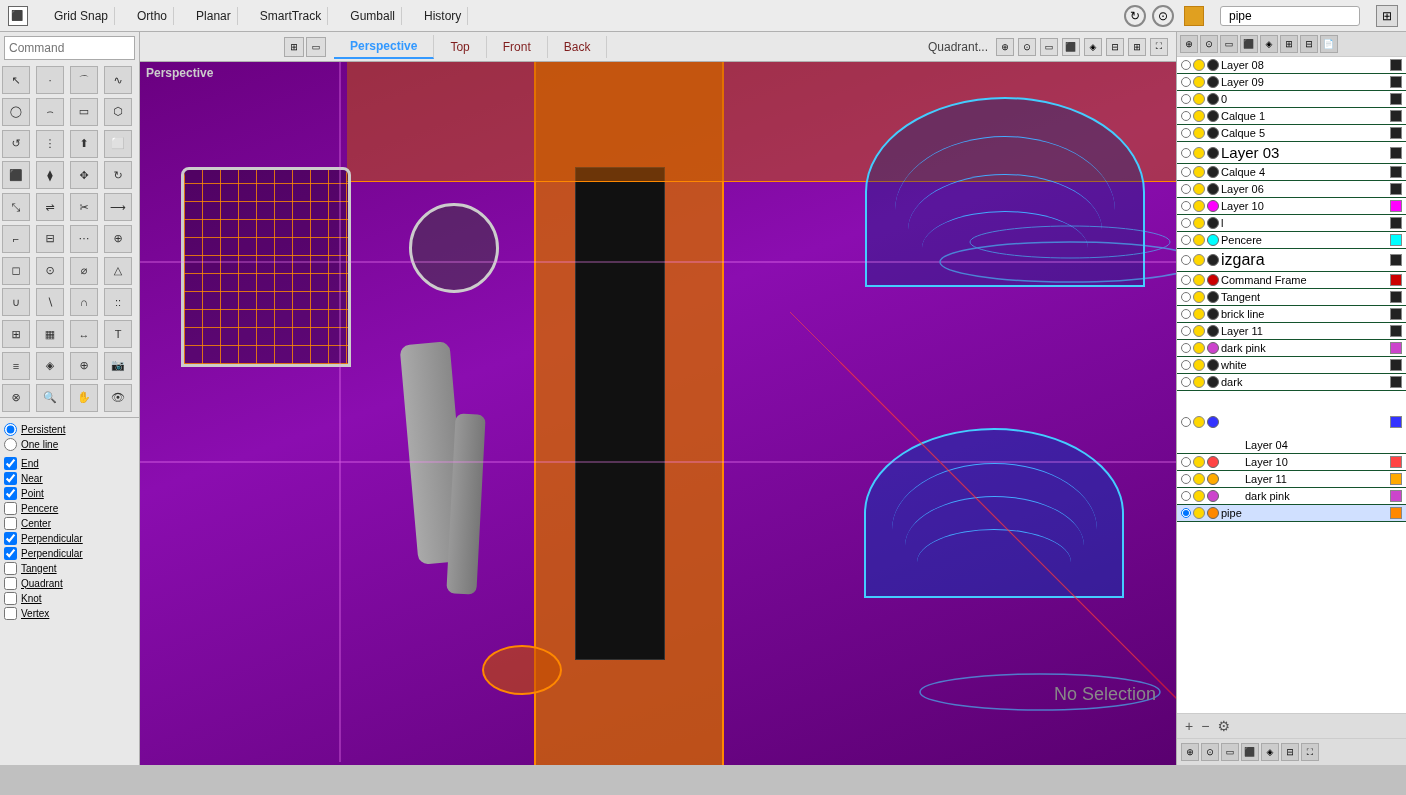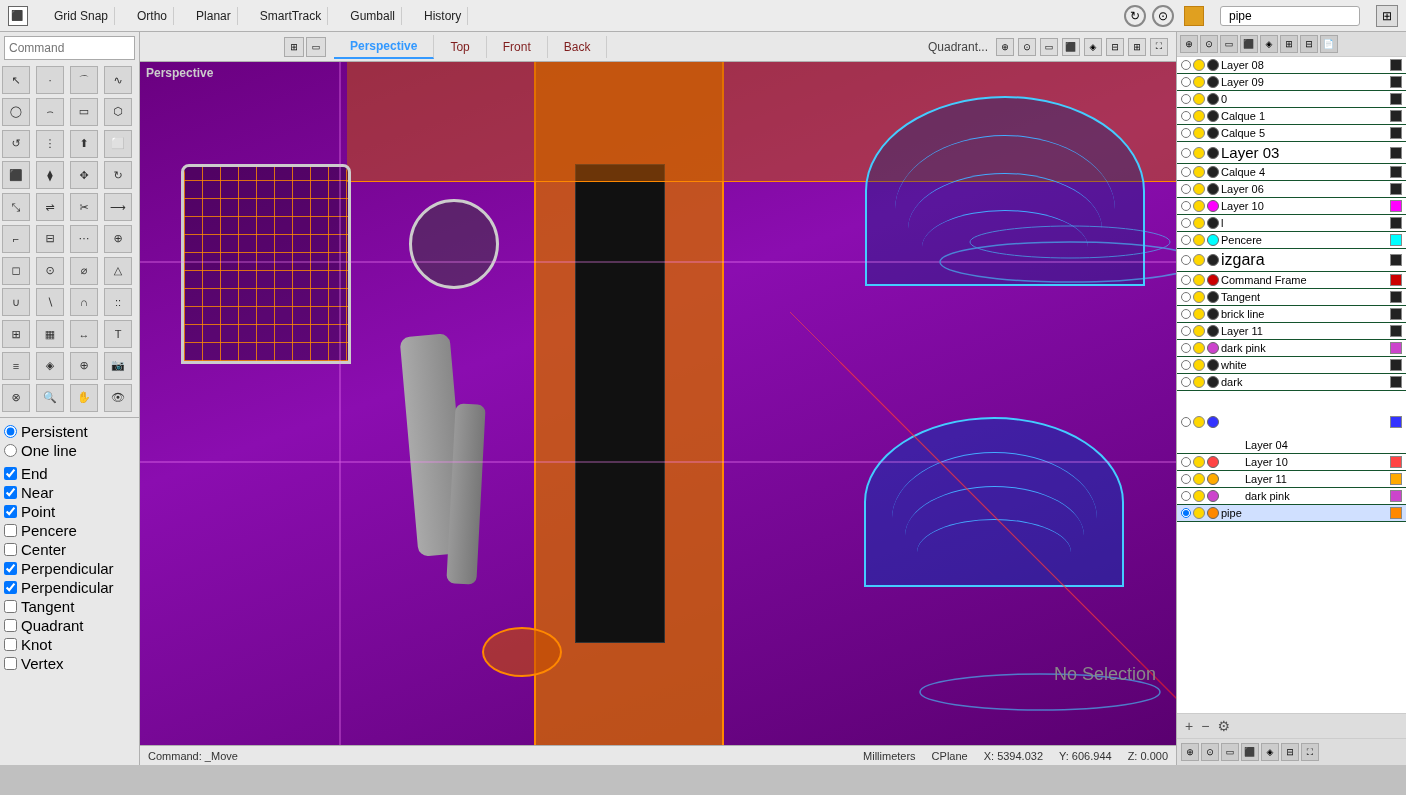--- a/index.html
+++ b/index.html
@@ -49,21 +49,21 @@
       cursor: pointer; font-size: 11px; color: #333;
     }
 
     
     #snap-panel {
       border-top: 1px solid #b0b0b0; padding: 4px; background: #e8e8e8;
       font-size: 11px;
     }
     .snap-item { display: flex; align-items: center; gap: 4px; padding: 1px 0; cursor: pointer; }
     .snap-item input[type=checkbox], .snap-item input[type=radio] { margin: 0; }
-    .snap-item label { font-size: 15px; cursor: pointer; }
+    .snap-item label { font-size: 10px; cursor: pointer; text-decoration: underline; }
 
     
     #viewport {
       flex: 1; position: relative; overflow: hidden; background: #1a0a2e;
     }
     #viewport-label {
       position: absolute; top: 4px; left: 6px; color: #ccc; font-size: 12px;
       font-weight: 600; z-index: 10; pointer-events: none;
     }
     
@@ -336,28 +336,20 @@
           <ellipse cx="930" cy="180" rx="100" ry="16" stroke="#44ccff" stroke-width="1" fill="none"></ellipse>
           <ellipse cx="900" cy="630" rx="120" ry="18" stroke="#44ccff" stroke-width="1.5" fill="none"></ellipse>
         </svg>
 
         <div id="no-selection">No Selection</div>
 
         <div id="viewport-label">Perspective</div>
       </div>
     </div>
 
-    <div id="status-bar" style="position:static;">
-      <span>Command: _Move</span>
-      <span style="margin-left:auto;">Millimeters</span>
-      <span>CPlane</span>
-      <span>X: 5394.032</span>
-      <span>Y: 606.944</span>
-      <span>Z: 0.000</span>
-    </div>
   </div>
 
   <div id="right-panel">
 
     <div style="display:flex;align-items:center;padding:3px;gap:2px;background:#ddd;border-bottom:1px solid #ccc;">
       <div class="footer-icon">⊕</div>
       <div class="footer-icon">⊙</div>
       <div class="footer-icon">▭</div>
       <div class="footer-icon">⬛</div>
       <div class="footer-icon">◈</div>

